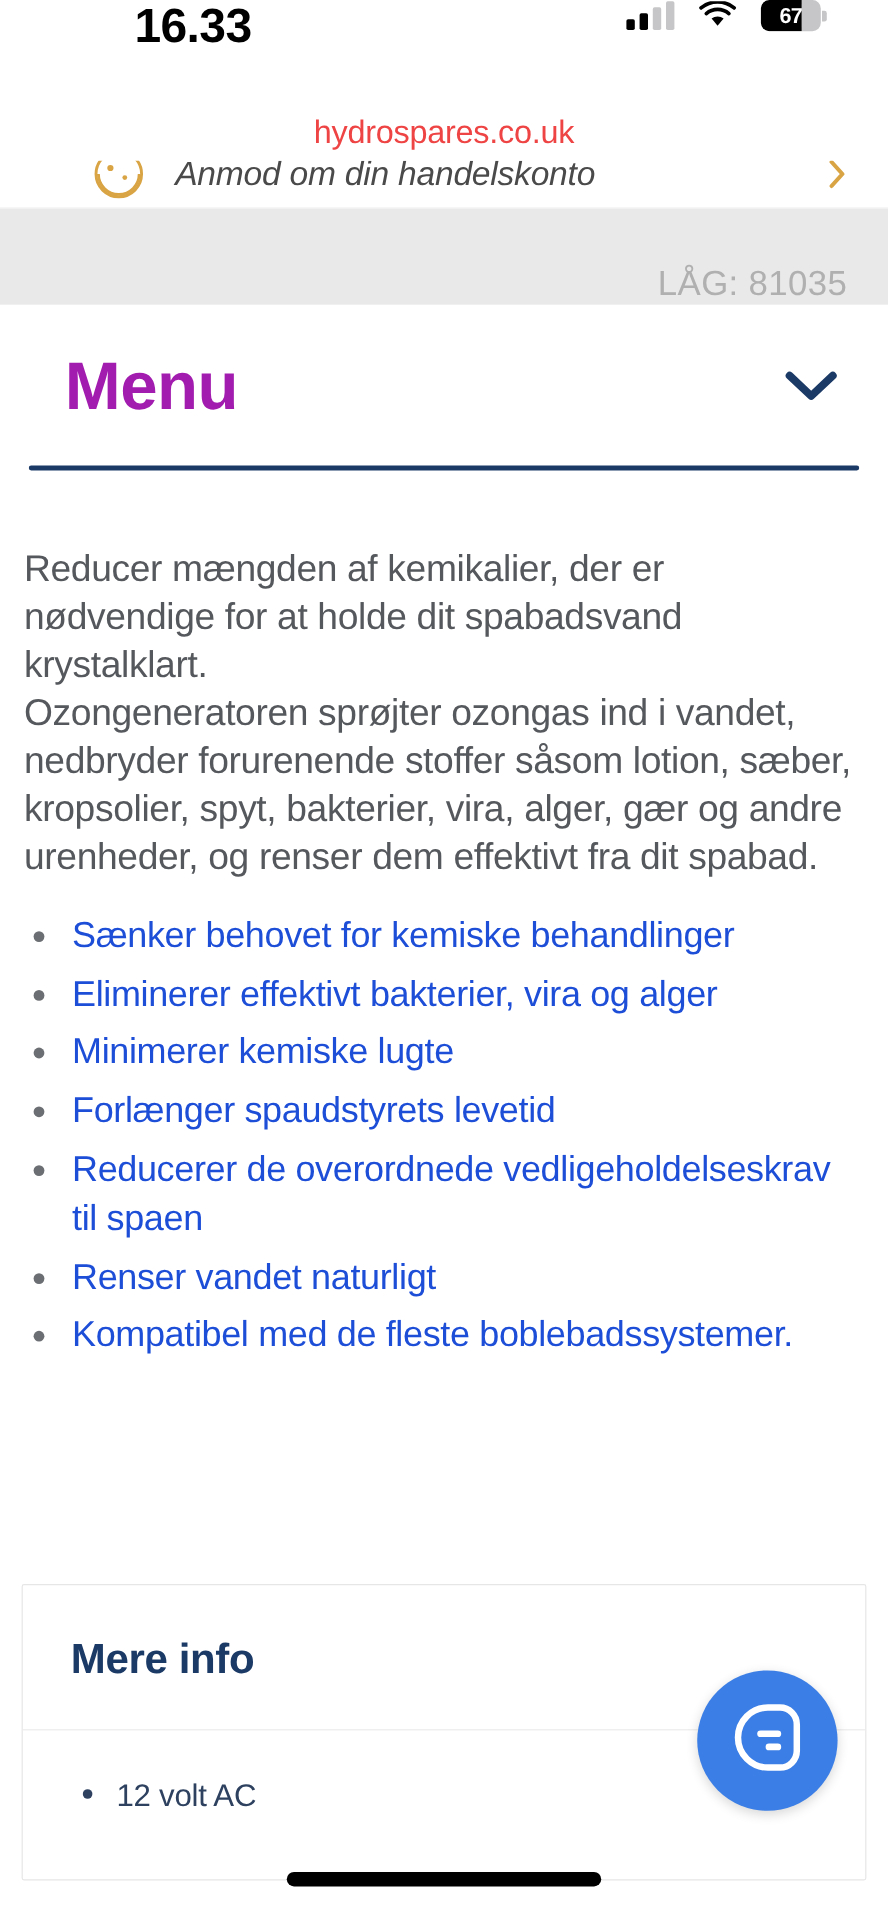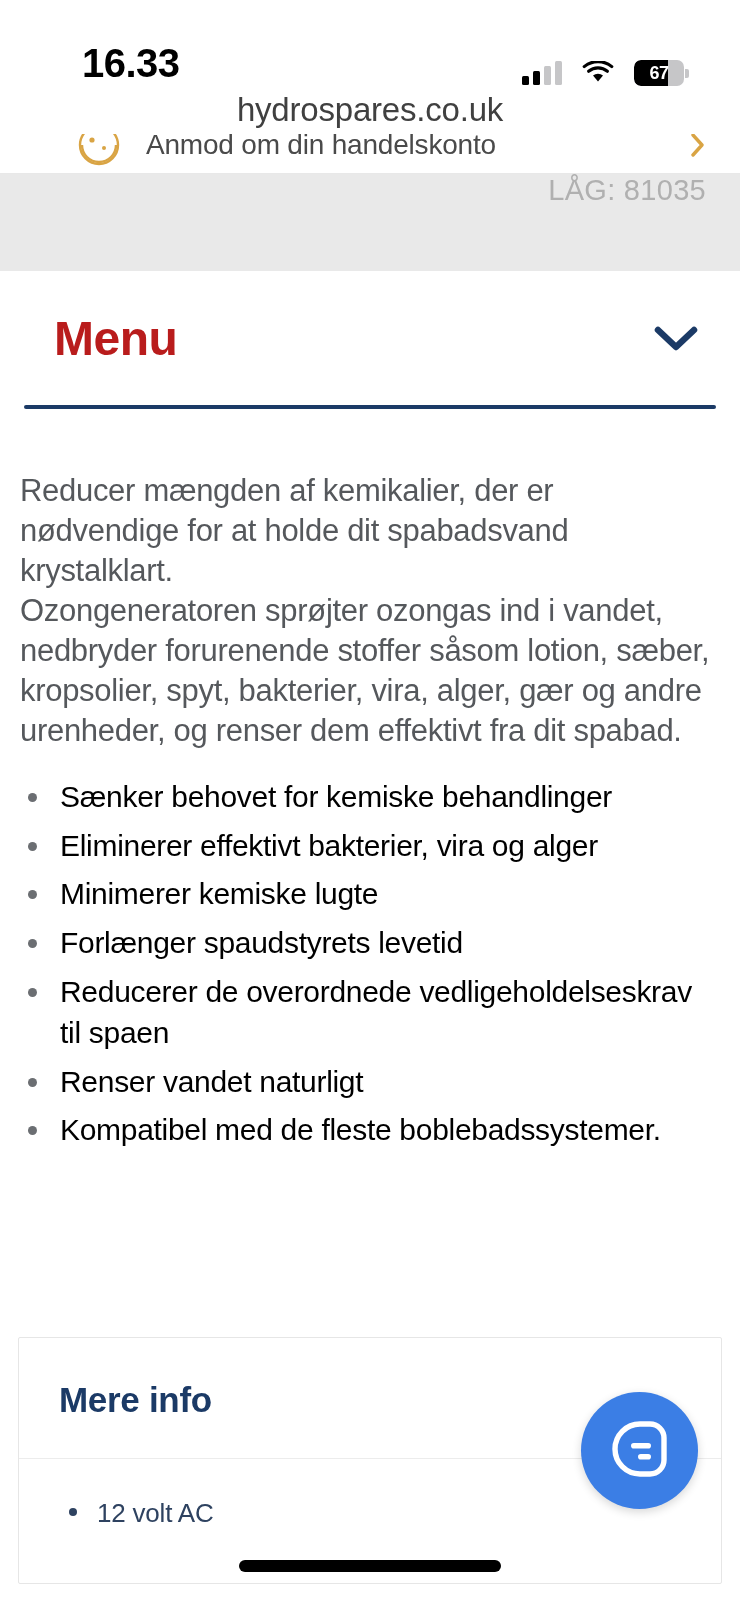--- a/index.html
+++ b/index.html
@@ -6,22 +6,22 @@
   html, body {
     width:740px; height:1600px;
     background:#ffffff;
     font-family:"Liberation Sans", sans-serif;
     overflow:hidden;
   }
   .phone { position:relative; width:740px; height:1600px; background:#ffffff; }
 
   
   .statusbar {
-    height:86px; display:flex; align-items:flex-end;
-    justify-content:space-between; padding:0 56px 0 82px;
+    height:86px; display:flex; align-items:flex-start;
+    justify-content:space-between; padding:0 56px 0 82px;margin-left:30px;
   }
   .clock { font-size:40px; font-weight:700; color:#000; letter-spacing:-0.5px; }
   .status-icons { display:flex; align-items:center; gap:20px; }
 
   .cellular { display:flex; align-items:flex-end; gap:4px; height:24px; }
   .cellular i { display:block; width:7px; background:#000; border-radius:1.5px; }
   .cellular i.b1 { height:9px; }
   .cellular i.b2 { height:14px; }
   .cellular i.b3 { height:19px; background:#c6c6c8; }
   .cellular i.b4 { height:24px; background:#c6c6c8; }
@@ -44,71 +44,71 @@
   .batt-cap {
     position:absolute; right:-5px; top:9px; width:4px; height:9px;
     background:#c6c6c8; border-radius:0 2px 2px 0;
   }
 
   
   .urlbar {
     height:48px; display:flex; align-items:center; justify-content:center;
     background:#fff;
   }
-  .urlbar .url { font-size:33px; color:#404040; letter-spacing:-0.2px; }
-
-  
-  .banner-clip { height:40px; overflow:hidden; position:relative; background:#fff; }
+  .urlbar .url { font-size:27px; color:#ef4444; letter-spacing:-0.2px; }
+
+  
+  .banner-clip { height:40px; overflow:hidden; position:relative; background:#fff;font-style:italic; }
   .banner-row {
     position:absolute; left:0; right:0; top:-18px; height:58px;
     display:flex; align-items:center; padding:0 34px 0 70px;
     border-top:1px solid #e8e8e8; border-bottom:1px solid #e8e8e8;
   }
   .banner-badge { width:58px; height:46px; flex:none; margin-right:18px; }
   .banner-text {
     font-size:28px; color:#4a4a4a; letter-spacing:-0.2px; flex:1;
   }
   .banner-chevron { width:16px; height:26px; flex:none; }
 
   
   .sku-band {
-    height:97px; background:#e9e9e9; display:flex;
-    align-items:flex-start; justify-content:flex-end; padding:0 34px;
+    height:80px; background:#e9e9e9; display:flex;
+    align-items:flex-end; justify-content:flex-end; padding:0 34px;
   }
   .sku-text { font-size:29px; color:#b0b0b0; letter-spacing:0.3px; }
 
   
   .menu-wrap { padding:0 22px; background:#fff; }
   .menu-row {
     height:134px; display:flex; align-items:center;
     justify-content:space-between; padding:0 18px 0 32px;
   }
   .menu-title {
-    font-size:48px; font-weight:700; color:#b91c1c; letter-spacing:-0.5px;
+    font-size:56px; font-weight:700; color:#a21caf; letter-spacing:-0.5px;
   }
   .menu-chevron { width:48px; height:30px; flex:none; }
   .menu-rule { height:4px; background:#1b3a66; border-radius:2px; margin:0 2px; }
 
   
   .content { padding:0 20px 0 20px; }
   .para {
     margin-top:62px; font-size:31px; line-height:1.29;
     color:#55585c; letter-spacing:-0.3px;
   }
   .para p + p { margin-top:0; }
 
   .feat-heading {
     margin-top:36px; font-size:40px; font-weight:700;
     color:#2e7cb8; letter-spacing:-0.4px;
   }
 
   ul.feat-list { list-style:none; margin-top:26px; }
   ul.feat-list > li {
     position:relative; padding-left:40px; margin-bottom:8px;
-    font-size:30px; line-height:1.36; color:#000000; letter-spacing:-0.3px;
+    font-size:30px; line-height:1.36; color:#1d4ed8; letter-spacing:-0.3px;
   }
   ul.feat-list > li::before {
     content:""; position:absolute; left:8px; top:16px;
     width:9px; height:9px; border-radius:50%; background:#6b6e72;
   }
 
   
   .card {
     margin:186px 18px 0 18px; border:1px solid #e6e6e6;
     background:#fff; border-radius:2px;

